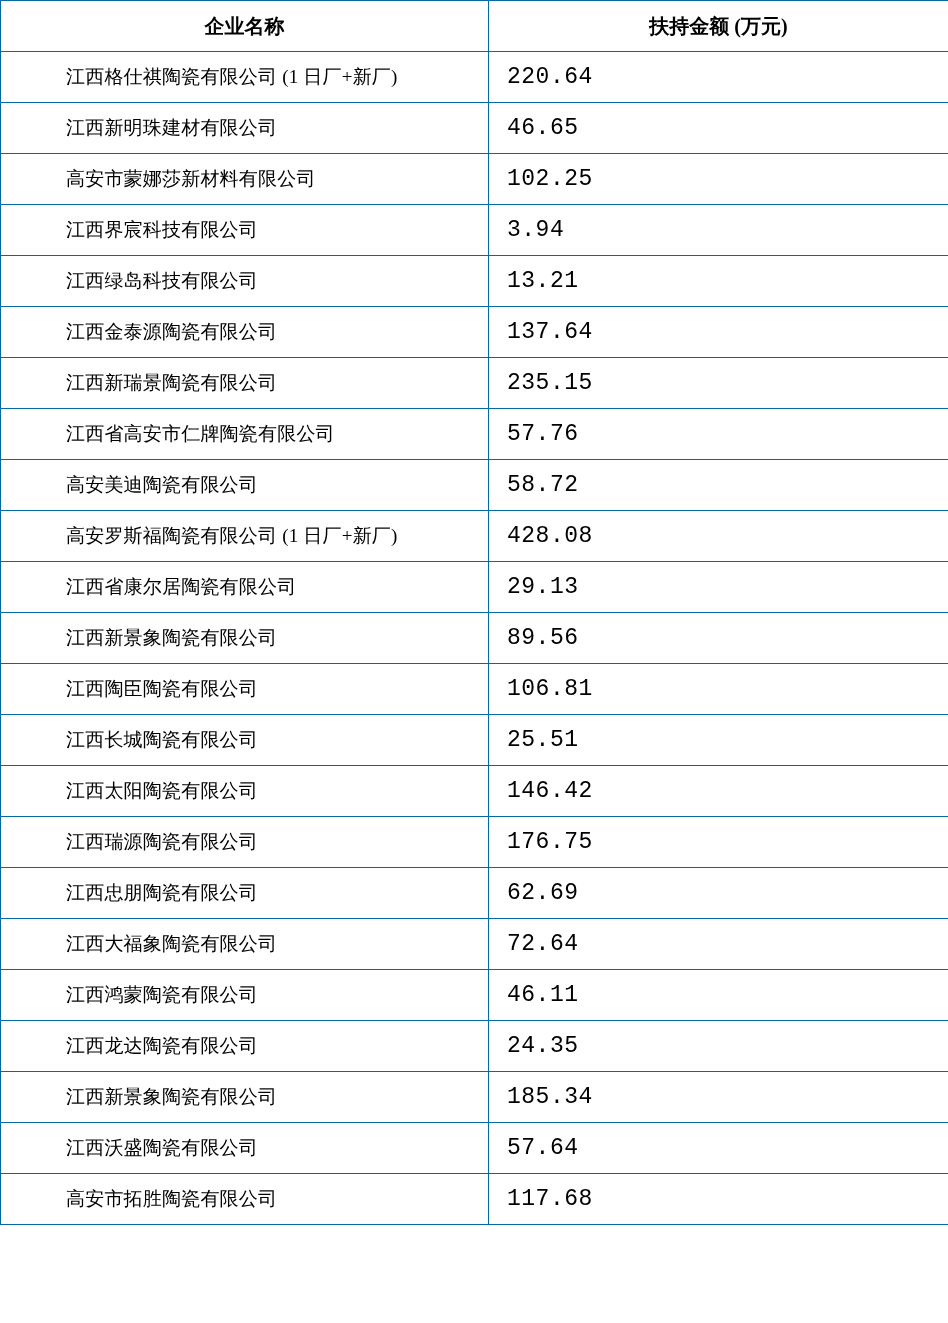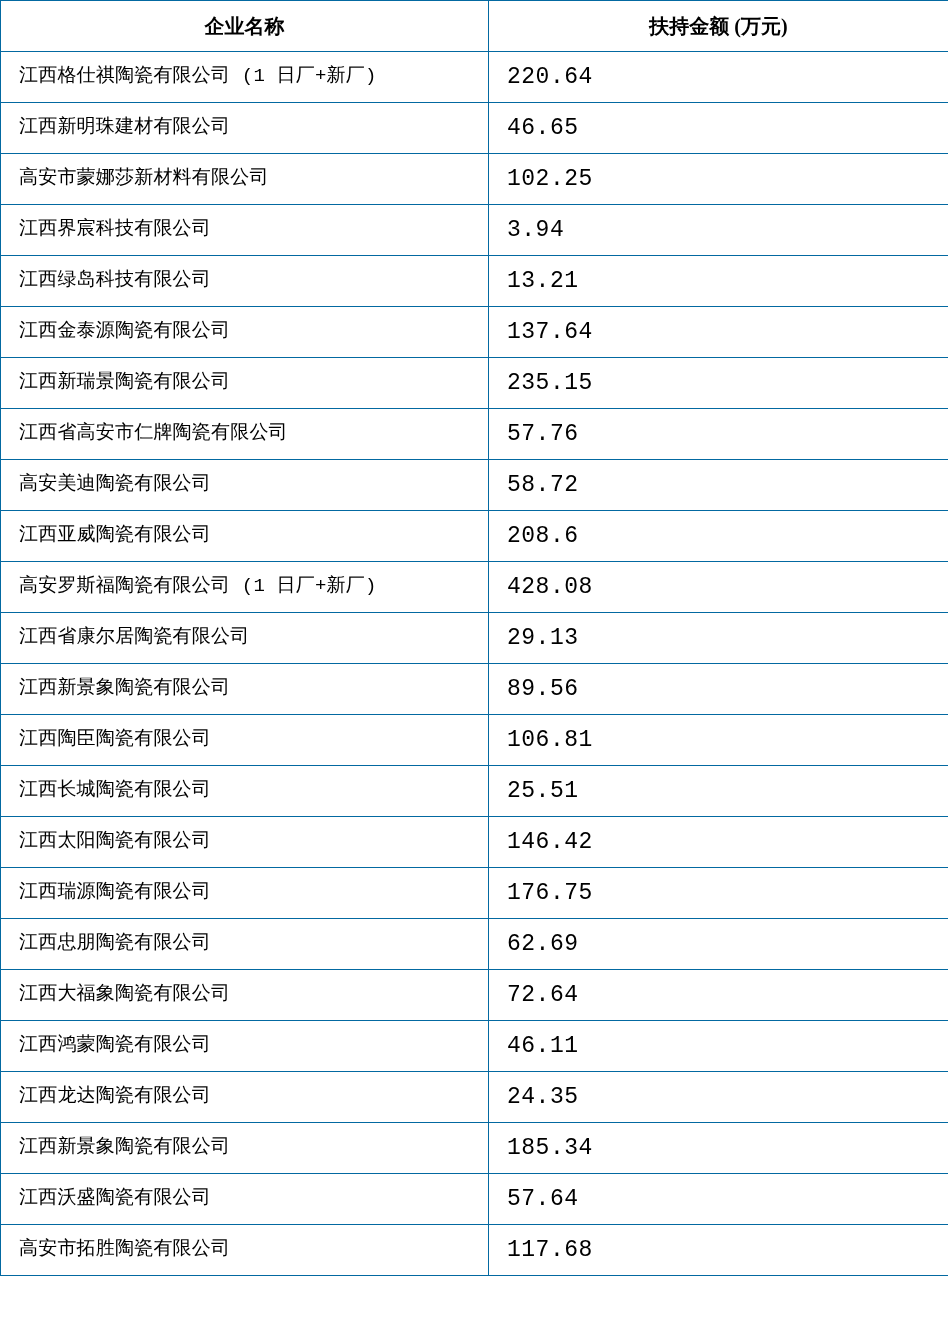--- a/index.html
+++ b/index.html
@@ -35,22 +35,23 @@
     padding: 0 18px;
     line-height: 1.25;
   }
   th .cell-inner {
     font-weight: bold;
     font-size: 20px;
     font-family: "Liberation Serif", "DejaVu Serif", serif;
   }
   td.name-cell .cell-inner {
     font-size: 19px;
-    font-family: Liberation Mono, monospace;
+    font-family: Liberation Serif, serif;
     letter-spacing: 0.2px;
+    margin-left: 47px;
   }
   td.amount-cell .cell-inner {
     font-size: 23px;
     font-family: Liberation Mono, monospace;
     letter-spacing: 0.5px;
   }
   thead th {
     height: 52px;
   }
 </style>
@@ -141,28 +142,20 @@
       <tr>
         <td class="name-cell">
             <div class="cell-inner">高安美迪陶瓷有限公司</div>
           </td>
         <td class="amount-cell">
             <div class="cell-inner">58.72</div>
           </td>
       </tr>
       <tr>
         <td class="name-cell">
-            <div class="cell-inner">江西亚威陶瓷有限公司</div>
-          </td>
-        <td class="amount-cell">
-            <div class="cell-inner">208.6</div>
-          </td>
-      </tr>
-      <tr>
-        <td class="name-cell">
             <div class="cell-inner">高安罗斯福陶瓷有限公司 (1 日厂+新厂)</div>
           </td>
         <td class="amount-cell">
             <div class="cell-inner">428.08</div>
           </td>
       </tr>
       <tr>
         <td class="name-cell">
             <div class="cell-inner">江西省康尔居陶瓷有限公司</div>
           </td>

